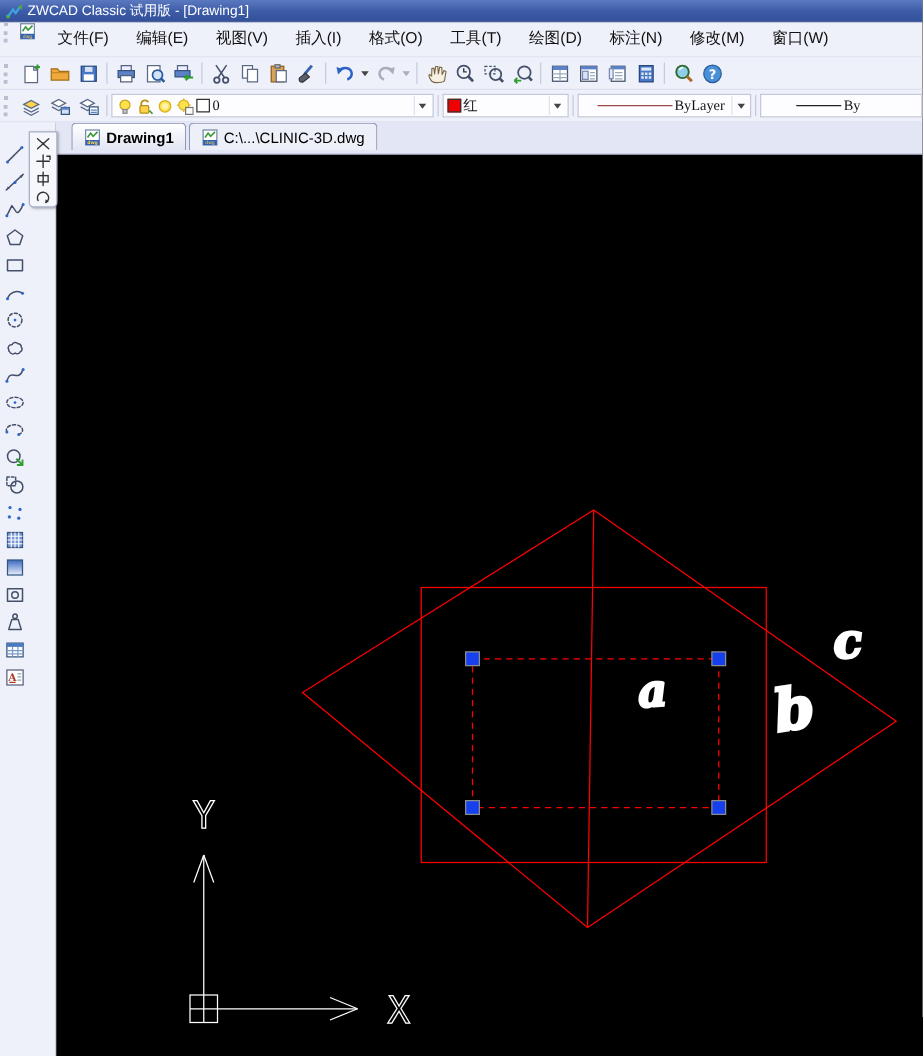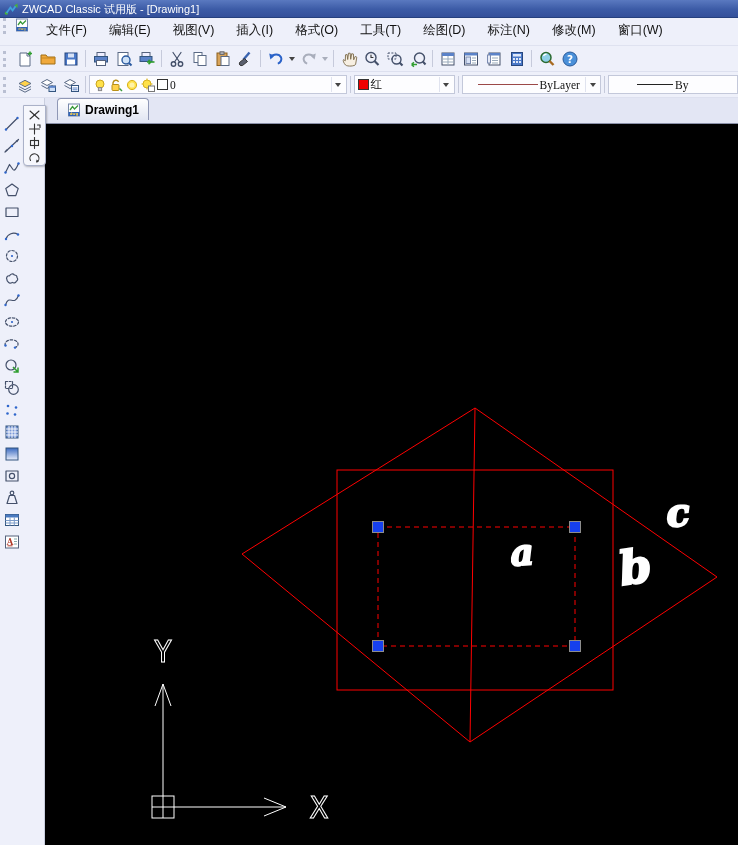--- a/index.html
+++ b/index.html
@@ -529,20 +529,29 @@
       <div class="tabbar">
         <div class="tab active">
           <svg class="icon14" viewBox="0 0 14 14">
               <rect x="1.5" y="1" width="11" height="12" fill="#fff" stroke="#7788aa"></rect>
               <polyline points="3,7 5.5,3.5 7.5,6 11,2.5" stroke="#3a9a3a" stroke-width="1.3" fill="none"></polyline>
               <rect x="1.5" y="9" width="11" height="4" fill="#2d62b8"></rect>
               <text x="7" y="12.4" font-size="3.6" fill="#ffd24a" text-anchor="middle" font-family="DejaVu Sans,sans-serif">dwg</text>
             </svg>
           <span>Drawing1</span>
         </div>
+        <div class="tab">
+          <svg class="icon14" viewBox="0 0 14 14">
+              <rect x="1.5" y="1" width="11" height="12" fill="#fff" stroke="#7788aa"></rect>
+              <polyline points="3,7 5.5,3.5 7.5,6 11,2.5" stroke="#3a9a3a" stroke-width="1.3" fill="none"></polyline>
+              <rect x="1.5" y="9" width="11" height="4" fill="#2d62b8"></rect>
+              <text x="7" y="12.4" font-size="3.6" fill="#ffd24a" text-anchor="middle" font-family="DejaVu Sans,sans-serif">dwg</text>
+            </svg>
+          <span>C:\...\CLINIC-3D.dwg</span>
+        </div>
       </div>
 
       <div class="canvas">
         <svg width="693" height="724" viewBox="0 0 693 724">
 
           <polygon points="430,284 672,453 425,618 197,430" fill="none" stroke-width="1" stroke="#ff0000"></polygon>
 
           <line x1="430" y1="284" x2="425" y2="618" stroke-width="1" stroke="#ff0000"></line>
 
           <rect x="292" y="346" width="276" height="220" fill="none" stroke-width="1" stroke="#ff0000"></rect>

